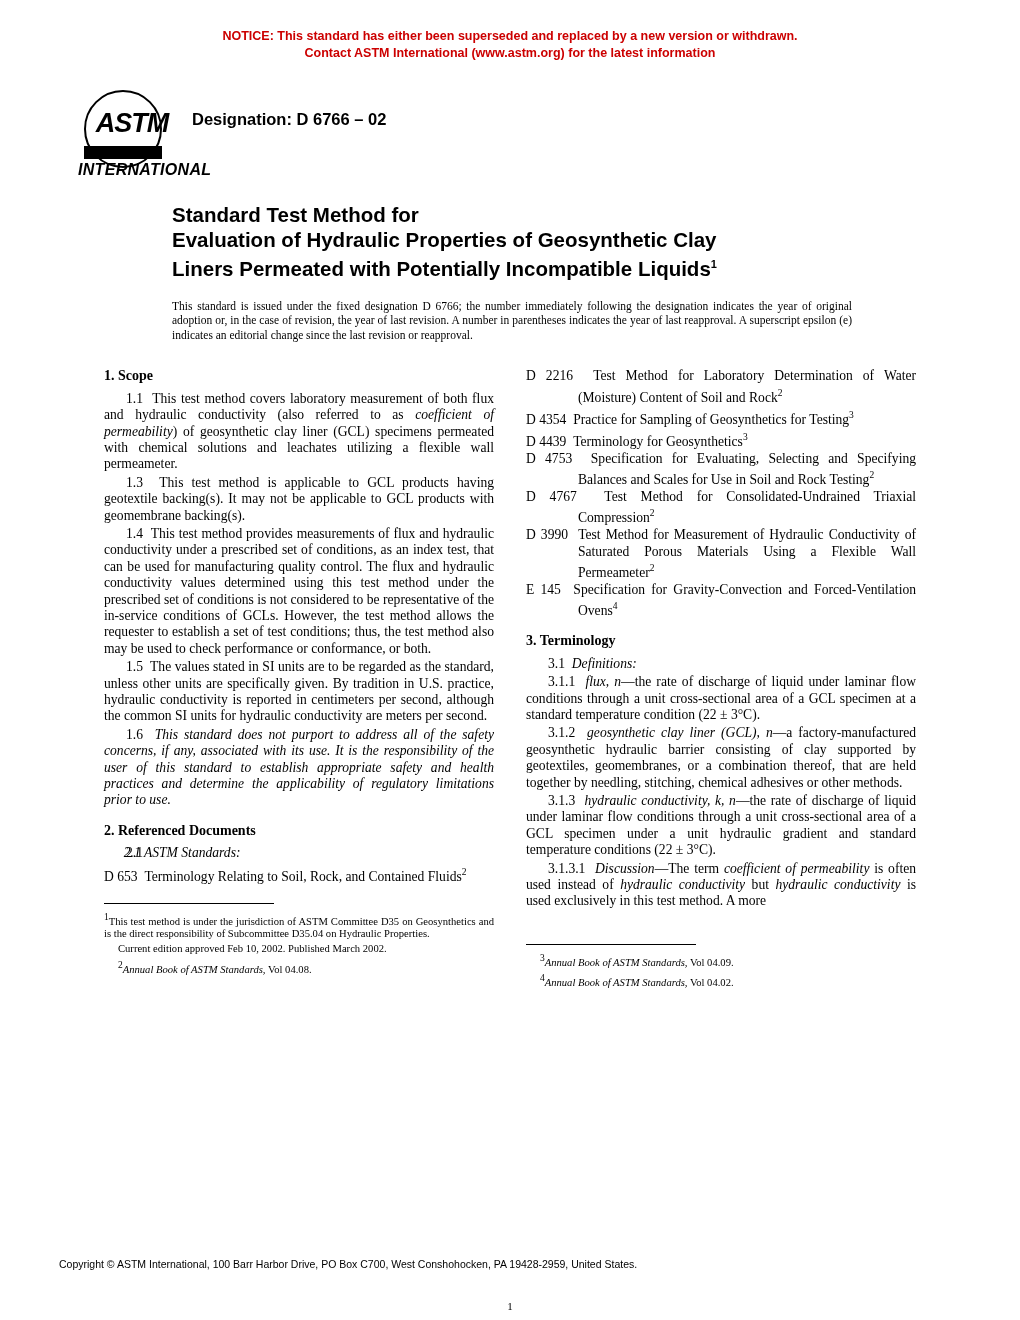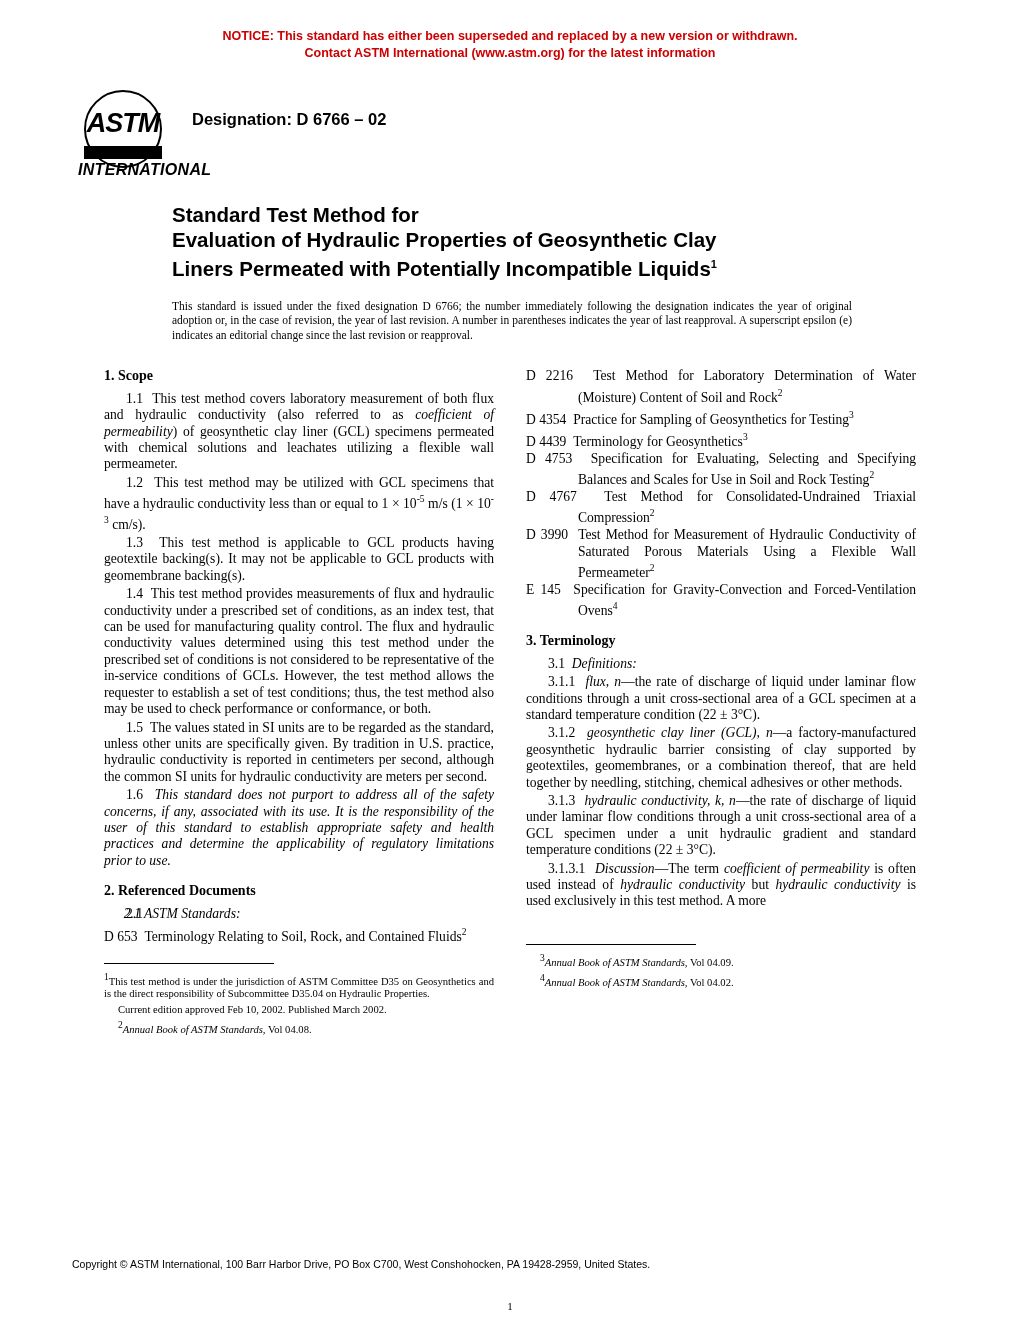--- a/index.html
+++ b/index.html
@@ -46,21 +46,21 @@
     position: absolute;
     left: 6px;
     top: 2px;
     width: 74px;
     height: 74px;
     border: 2.5px solid #000;
     border-radius: 50%;
   }
   .astm-logo .word {
     position: absolute;
-    left: 8px;
+    left: 17px;
     top: 20px;
     width: 74px;
     text-align: center;
     font-family: "Liberation Sans", sans-serif;
     font-weight: bold;
     font-style: italic;
     font-size: 27px;
     letter-spacing: -1px;
     color: #000;
   }
@@ -153,21 +153,21 @@
   .footnote {
     font-size: 10.6px;
     line-height: 12.6px;
     text-align: justify;
     margin: 0 0 3px 0;
     font-family: Liberation Serif, serif;
   }
   .footnote .ind { text-indent: 14px; display: block; }
   .copyright {
     position: absolute;
-    left: 72px;
+    left: 59px;
     bottom: 78px;
     font-family: "Liberation Sans", sans-serif;
     font-size: 10.5px;
   }
   .pagenum {
     position: absolute;
     left: 0;
     right: 0;
     bottom: 36px;
     text-align: center;
@@ -203,21 +203,20 @@
   <div class="preamble">This standard is issued under the fixed designation D 6766; the number immediately following the designation indicates the year of original adoption or, in the case of revision, the year of last revision. A number in parentheses indicates the year of last reapproval. A superscript epsilon (e) indicates an editorial change since the last revision or reapproval.</div>
 
   <div class="columns">
 
     <div class="col">
 
       <div class="sec-head first">1.  Scope</div>
 
       <p class="para"><span>1.1</span>&nbsp;&nbsp;<span>This test method covers laboratory measurement of both flux and hydraulic conductivity (also referred to as </span><span class="it">coefficient of permeability</span><span>) of geosynthetic clay liner (GCL) specimens permeated with chemical solutions and leachates utilizing a flexible wall permeameter.</span></p>
 
-      <p class="para"><span>1.2</span>&nbsp;&nbsp;<span>This test method may be utilized with GCL specimens that have a hydraulic conductivity less than or equal to 1 × 10</span><sup>-5</sup><span> m/s (1 × 10</span><sup>-3</sup><span> cm/s).</span></p>
 
       <p class="para"><span>1.3</span>&nbsp;&nbsp;<span>This test method is applicable to GCL products having geotextile backing(s). It may not be applicable to GCL products with geomembrane backing(s).</span></p>
 
       <p class="para"><span>1.4</span>&nbsp;&nbsp;<span>This test method provides measurements of flux and hydraulic conductivity under a prescribed set of conditions, as an index test, that can be used for manufacturing quality control. The flux and hydraulic conductivity values determined using this test method under the prescribed set of conditions is not considered to be representative of the in-service conditions of GCLs. However, the test method allows the requester to establish a set of test conditions; thus, the test method also may be used to check performance or conformance, or both.</span></p>
 
       <p class="para"><span>1.5</span>&nbsp;&nbsp;<span>The values stated in SI units are to be regarded as the standard, unless other units are specifically given. By tradition in U.S. practice, hydraulic conductivity is reported in centimeters per second, although the common SI units for hydraulic conductivity are meters per second.</span></p>
 
       <p class="para"><span>1.6</span>&nbsp;&nbsp;<span class="it">This standard does not purport to address all of the safety concerns, if any, associated with its use. It is the responsibility of the user of this standard to establish appropriate safety and health practices and determine the applicability of regulatory limitations prior to use.</span></p>
 
       <div class="sec-head">2.  Referenced Documents</div>

